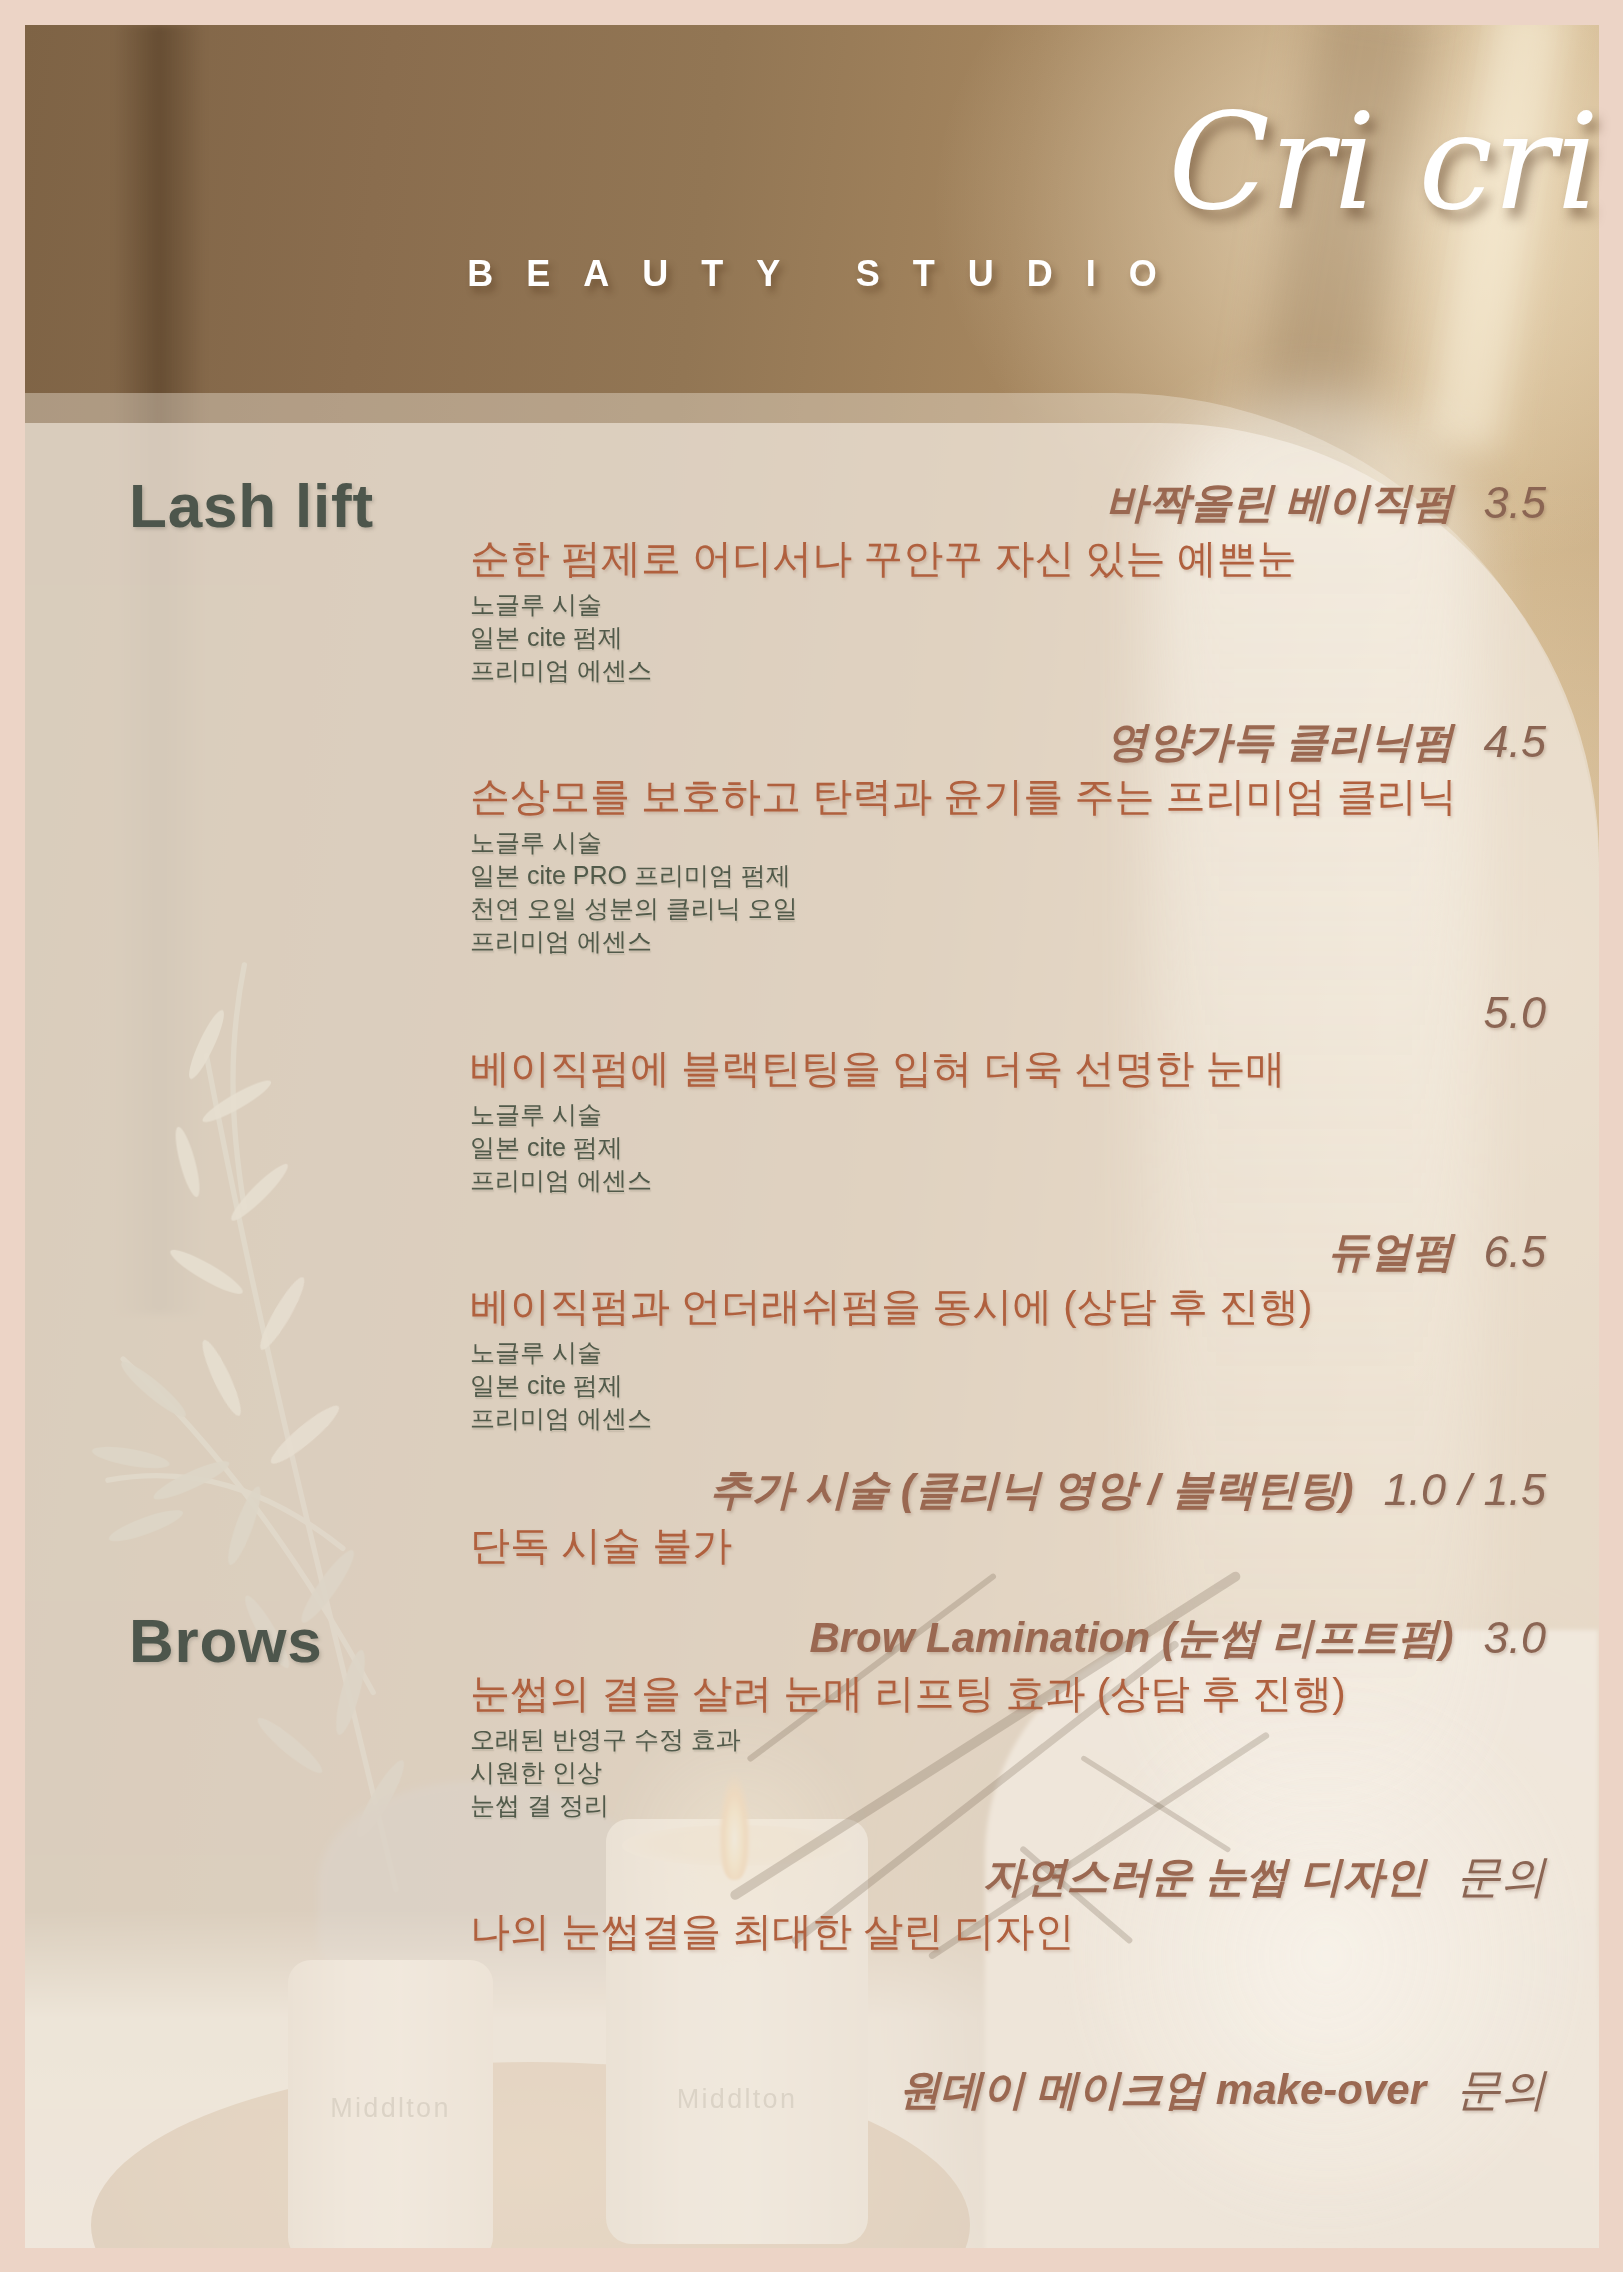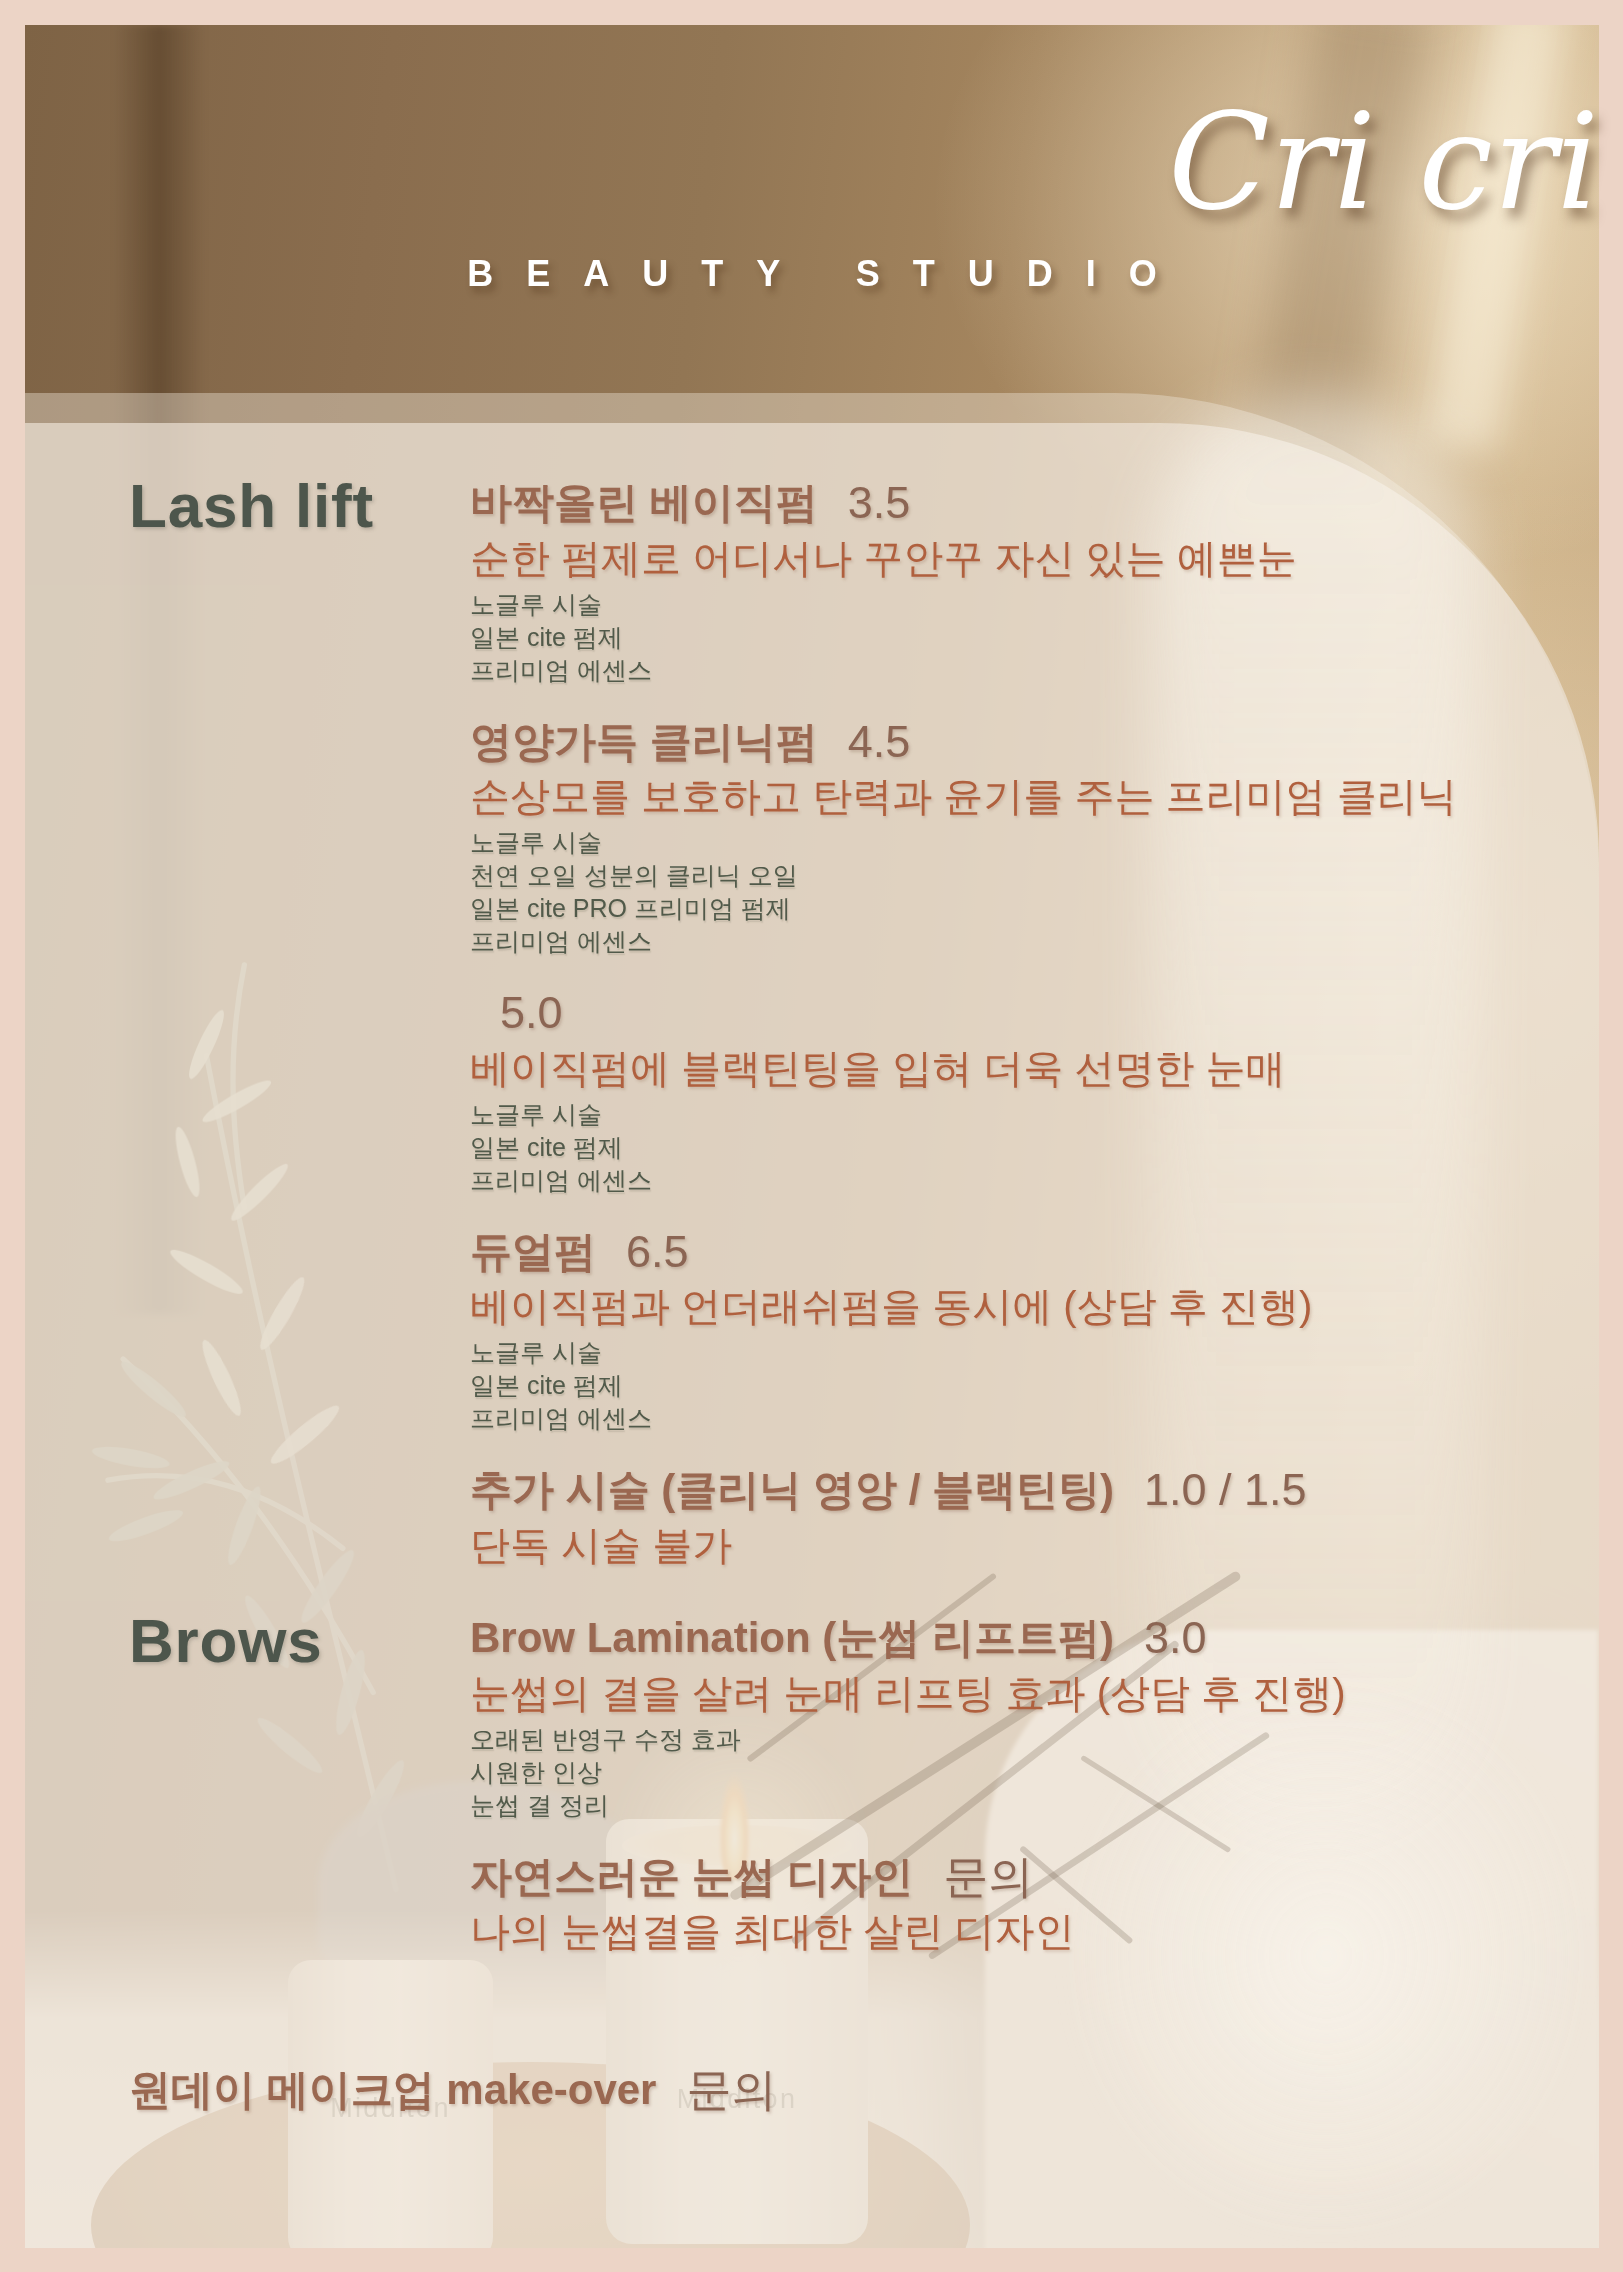--- a/index.html
+++ b/index.html
@@ -64,21 +64,21 @@
   
   .menu{position:absolute;left:25px;top:423px;right:25px;bottom:25px;
     padding:55px 53px 0 104px;box-sizing:border-box;}
   .section{display:flex;align-items:flex-start;}
   .section-brows{margin-top:17px;}
   .section-makeup{margin-top:83px;}
   .section-heading{flex:none;width:341px;font-size:62px;line-height:55px;font-weight:700;
     color:#4d564c;letter-spacing:0.8px;text-shadow:1.5px 2.3px 3.8px rgba(70,70,60,.25);}
   .section-items{flex:1;min-width:0;}
   .menu-item{margin-bottom:30px;}
-  .item-head{display:flex;justify-content:flex-start;align-items:flex-start;}
+  .item-head{display:flex;justify-content:flex-end;align-items:flex-start;font-style:italic;}
   .item-title{font-size:42px;line-height:49px;font-weight:600;color:#9a6851;
     text-shadow:1.5px 2.3px 3px rgba(110,75,55,.25);}
   .item-price{font-size:45px;line-height:49px;font-weight:500;color:#8b6553;margin-left:30px;
     white-space:nowrap;text-shadow:1.5px 2.3px 3px rgba(110,75,55,.25);}
   .item-subtitle{margin-top:10.6px;font-size:40px;line-height:41px;color:#b0603e;
     text-shadow:1.5px 2.3px 3px rgba(120,70,45,.22);}
   .item-details{margin-top:9px;}
   .item-detail{font-size:25px;line-height:33px;color:#515a4a;
     text-shadow:0.8px 1.5px 1.5px rgba(90,90,70,.20);}
 </style>
@@ -182,22 +182,22 @@
         </div>
 
         <div class="menu-item">
           <div class="item-head">
             <div class="item-title">영양가득 클리닉펌</div>
             <div class="item-price">4.5</div>
           </div>
           <div class="item-subtitle">손상모를 보호하고 탄력과 윤기를 주는 프리미엄 클리닉</div>
           <div class="item-details">
             <div class="item-detail">노글루 시술</div>
+            <div class="item-detail">일본 cite PRO 프리미엄 펌제</div>
             <div class="item-detail">천연 오일 성분의 클리닉 오일</div>
-            <div class="item-detail">일본 cite PRO 프리미엄 펌제</div>
             <div class="item-detail">프리미엄 에센스</div>
           </div>
         </div>
 
         <div class="menu-item">
           <div class="item-head">
             <div class="item-price">5.0</div>
           </div>
           <div class="item-subtitle">베이직펌에 블랙틴팅을 입혀 더욱 선명한 눈매</div>
           <div class="item-details">

